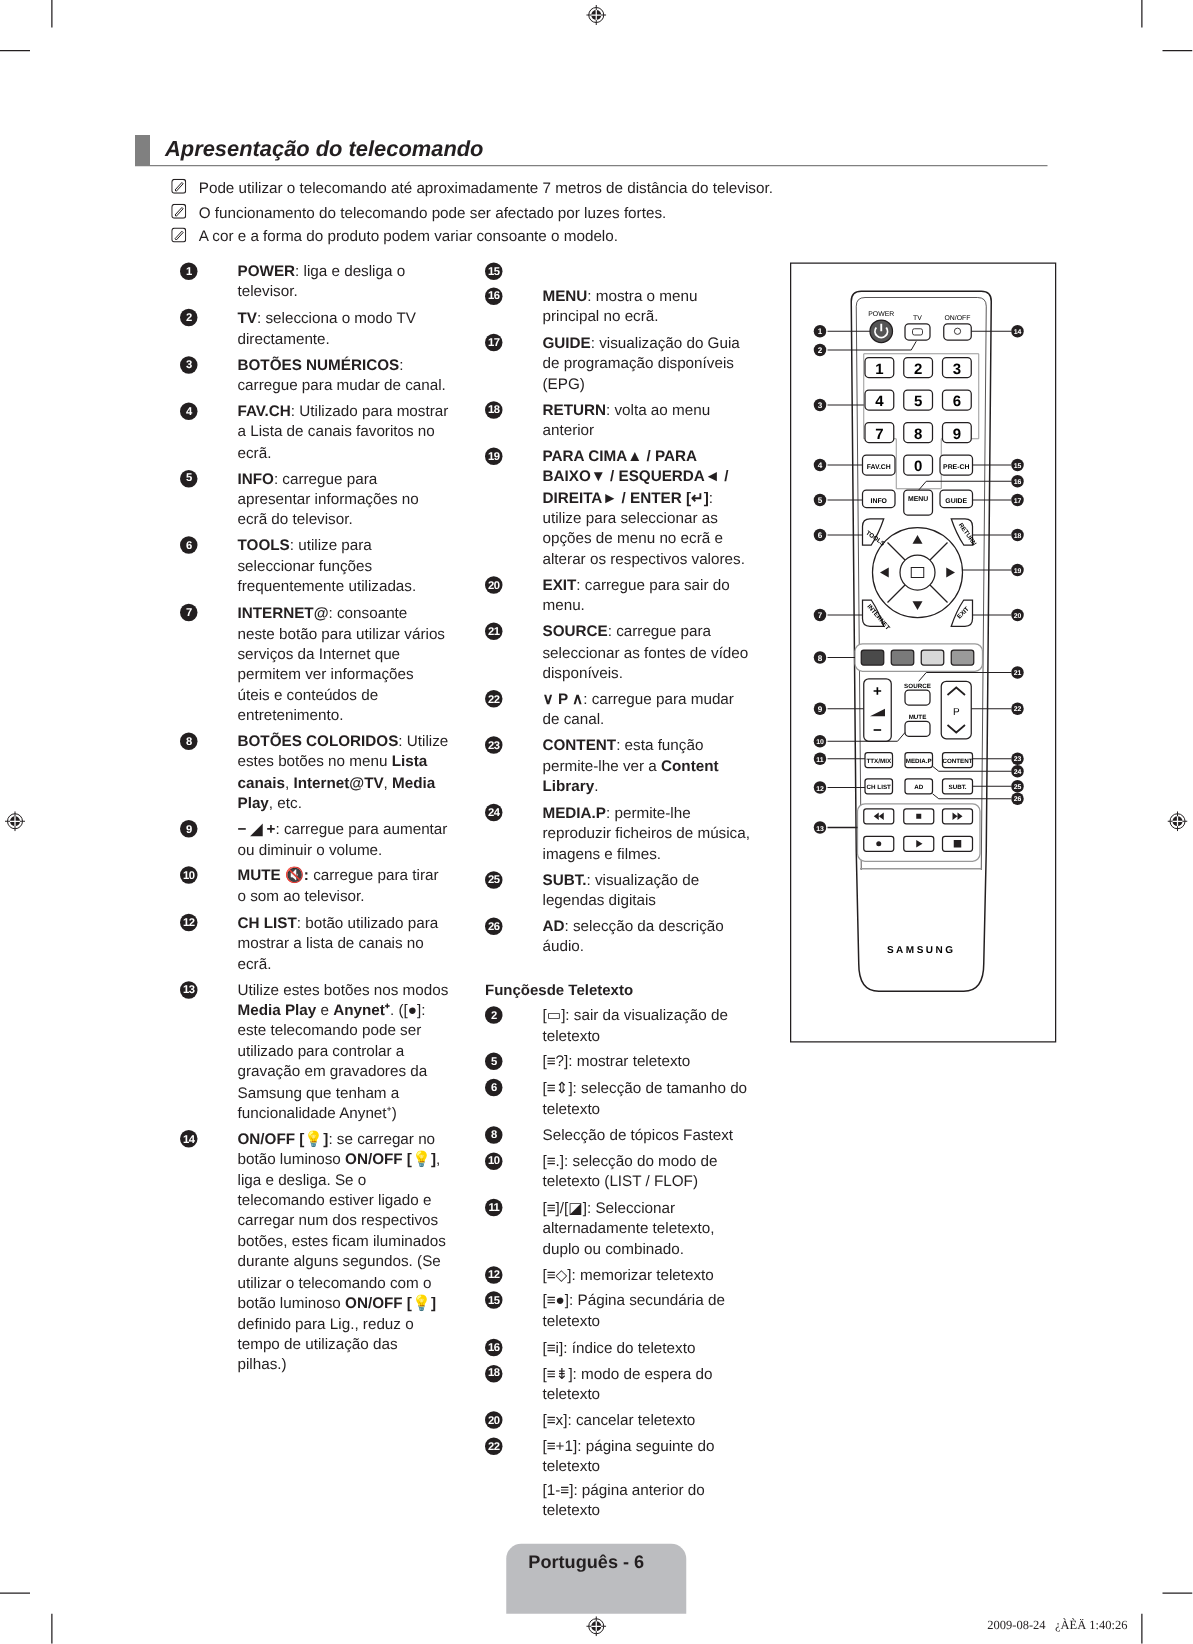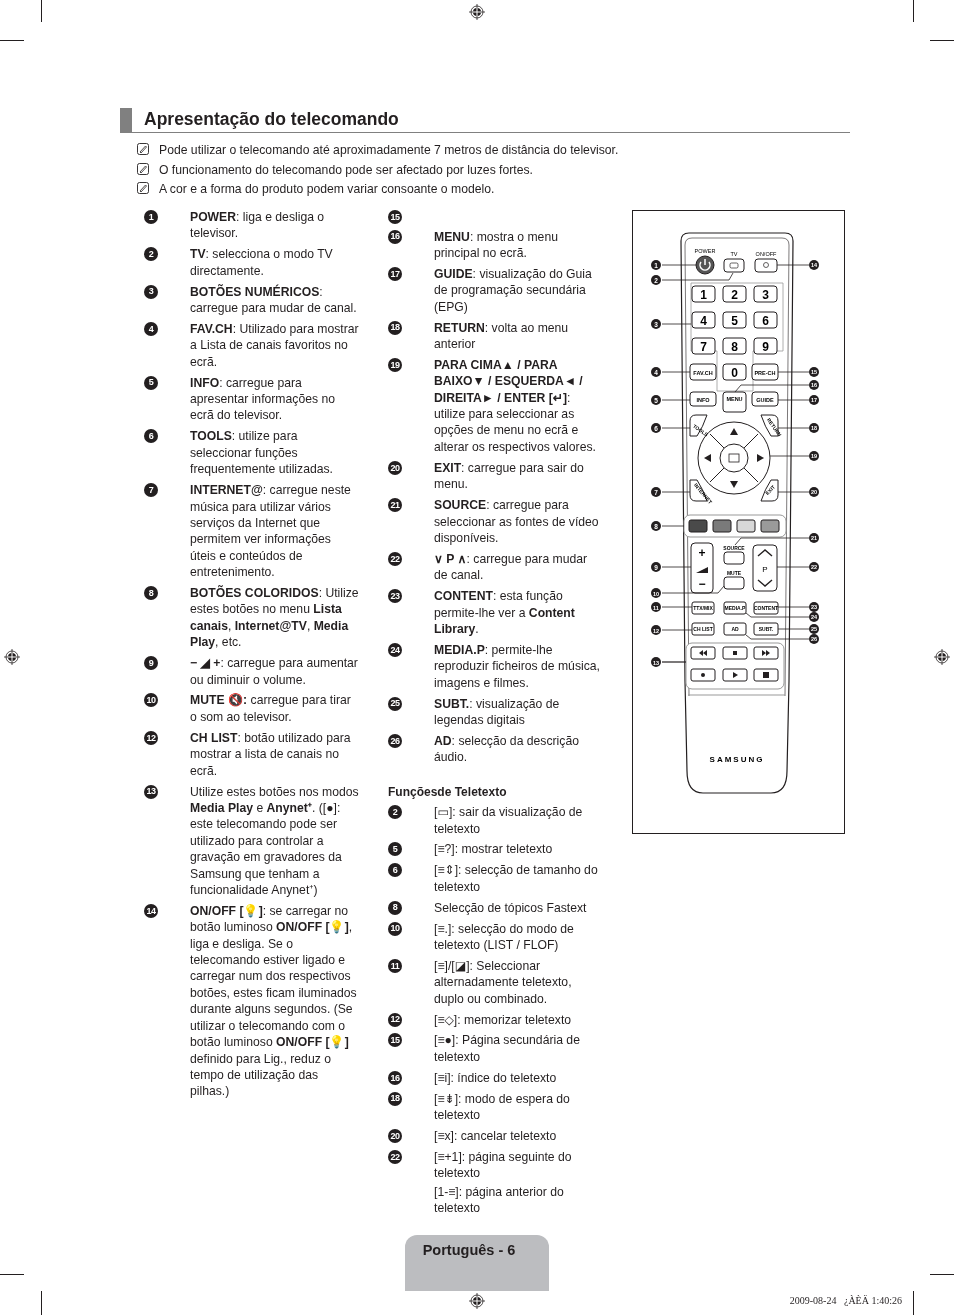--- a/index.html
+++ b/index.html
@@ -8,21 +8,21 @@
     background: #ffffff; color: #231f20;
     font-family: "Liberation Sans", sans-serif;
   }
   .crop { position: absolute; background: #231f20; }
   .reg {
     position: absolute; width: 16px; height: 16px;
   }
   .reg svg { width: 16px; height: 16px; display: block; }
 
   
-  .title-block { position: absolute; left: 120px; top: 108px; width: 730px; height: 24px; border-bottom: 1px solid #808080; }
+  .title-block { position: absolute; left: 108px; top: 108px; width: 730px; height: 24px; border-bottom: 1px solid #808080; font-style: italic; }
   .title-bar { position: absolute; left: 0; top: 0; width: 12px; height: 24px; background: #808080; }
   .title-text { position: absolute; left: 24px; top: 0; font-size: 17.5px; font-weight: bold; color: #231f20; line-height: 22px; }
 
   
   .notes { position: absolute; left: 137px; top: 143px; width: 700px; }
   .note { display: flex; height: 19.5px; font-size: 12.2px; }
   .note-icon { width: 12px; height: 12px; margin-right: 10px; flex: 0 0 12px; }
   .note-icon svg { width: 12px; height: 12px; display: block; }
 
   
@@ -161,21 +161,21 @@
   <div class="item">
       <span class="num">5</span>
       <span class="itext"><b>INFO</b><span>: carregue para apresentar informações no ecrã do televisor.</span></span>
     </div>
   <div class="item">
       <span class="num">6</span>
       <span class="itext"><b>TOOLS</b><span>: utilize para seleccionar funções frequentemente utilizadas.</span></span>
     </div>
   <div class="item">
       <span class="num">7</span>
-      <span class="itext"><b>INTERNET@</b><span>: carregue neste música para utilizar vários serviços da Internet que permitem ver informações úteis e conteúdos de entretenimento.</span></span>
+      <span class="itext"><b>INTERNET@</b><span>: consoante neste botão para utilizar vários serviços da Internet que permitem ver informações úteis e conteúdos de entretenimento.</span></span>
     </div>
   <div class="item">
       <span class="num">8</span>
       <span class="itext"><b>BOTÕES COLORIDOS</b><span>: Utilize estes botões no menu </span><b>Lista canais</b><span>, </span><b>Internet@TV</b><span>, </span><b>Media Play</b><span>, etc.</span></span>
     </div>
   <div class="item">
       <span class="num">9</span>
       <span class="itext"><b>− ◢ +</b><span>: carregue para aumentar ou diminuir o volume.</span></span>
     </div>
   <div class="item">
@@ -199,21 +199,21 @@
 <div class="col col2">
   <div class="item">
       <span class="num">15</span>
     </div>
   <div class="item">
       <span class="num">16</span>
       <span class="itext"><b>MENU</b><span>: mostra o menu principal no ecrã.</span></span>
     </div>
   <div class="item">
       <span class="num">17</span>
-      <span class="itext"><b>GUIDE</b><span>: visualização do Guia de programação secundária (EPG)</span></span>
+      <span class="itext"><b>GUIDE</b><span>: visualização do Guia de programação disponíveis (EPG)</span></span>
     </div>
   <div class="item">
       <span class="num">18</span>
       <span class="itext"><b>RETURN</b><span>: volta ao menu anterior</span></span>
     </div>
   <div class="item">
       <span class="num">19</span>
       <span class="itext"><b>PARA CIMA▲ / PARA BAIXO▼ / ESQUERDA◄ / DIREITA► / ENTER [↵]</b><span>: utilize para seleccionar as opções de menu no ecrã e alterar os respectivos valores.</span></span>
     </div>
   <div class="item">

